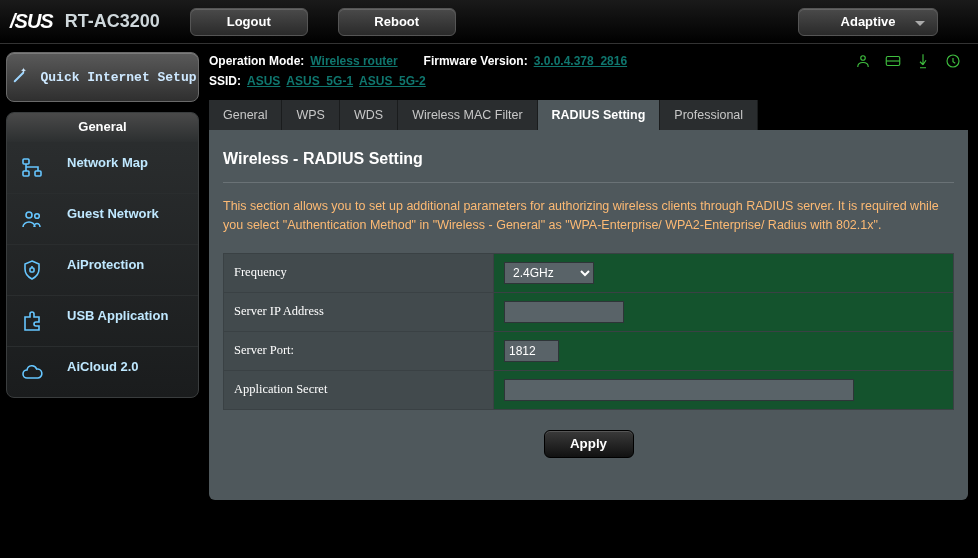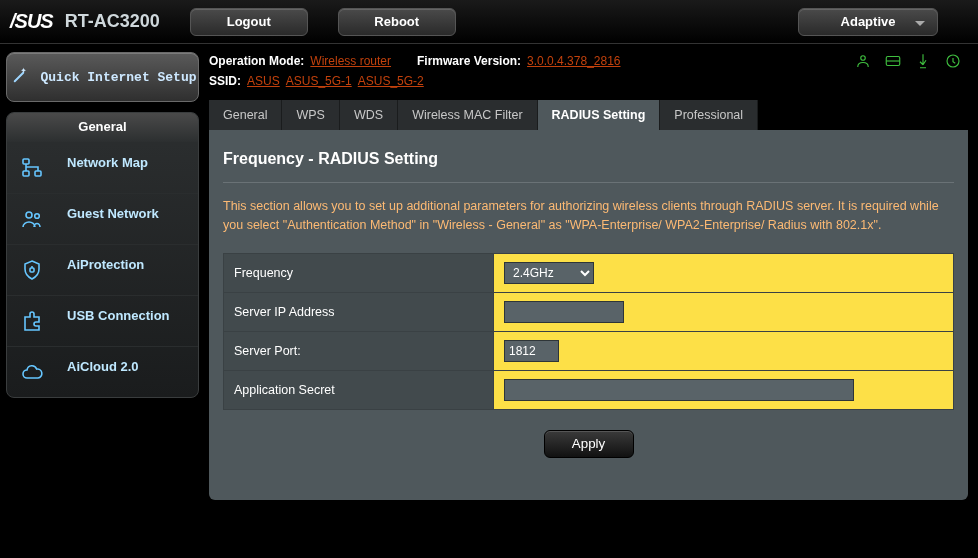--- a/index.html
+++ b/index.html
@@ -115,21 +115,21 @@
   right: -6px; top: 50%; transform: translateY(-50%);
   border-top: 20px solid transparent;
   border-bottom: 20px solid transparent;
   border-left: 12px solid #134a66;
 }
 .micon { width: 26px; height: 26px; display:flex; align-items:center; justify-content:center; }
 .micon svg { width: 24px; height: 24px; stroke:#66c6ff; fill:none; stroke-width:1.6; }
 .content { flex: 1; padding: 6px 10px 10px 4px; }
 .info-row { display: flex; align-items: center; gap: 6px; font-size: 12px; color:#d8d8d8; padding: 2px 0; }
 .info-label { color:#fff; font-weight: bold; }
-.info-link { color:#c2410c; font-weight: normal; text-decoration: underline; cursor:pointer; }
+.info-link { color:#0f766e; font-weight: bold; text-decoration: underline; cursor:pointer; }
 .status-icons { margin-left: auto; display:flex; gap:12px; padding-right:6px; }
 .sicon { width:18px; height:18px; }
 .sicon svg { width:18px; height:18px; stroke:#3fbf3f; fill:none; stroke-width:1.5; }
 .tabs { display:flex; margin-top:10px; gap:0; }
 .tab {
   padding: 8px 14px;
   background: #2a2d2f;
   color:#c8c8c8;
   font-size:12.5px;
   cursor:pointer;
@@ -138,36 +138,36 @@
 .tab.active { background: #4f585c; color:#fff; font-weight: bold; }
 .card {
   background: #4f585c;
   border-radius: 0 0 6px 6px;
   padding: 14px 14px 22px;
   min-height: 370px;
 }
 .card-title { font-size: 16px; font-weight: bold; color:#fff; padding: 6px 0 14px; border-bottom:1px solid #6a7276; }
 .card-desc { color:#fdba74; font-size: 12.5px; padding: 14px 0 18px; line-height: 1.5; }
 .form-table { width:100%; border-collapse: collapse; }
-.form-table td { border:1px solid #3a4144; background:#fde047; padding:8px 10px; font-size:12.5px; color:#fff; }
-.form-table td.lbl { width: 270px; background:#424a4d; }
+.form-table td { border:1px solid #3a4144; background:#14532d; padding:8px 10px; font-size:12.5px; color:#fff; }
+.form-table td.lbl { width: 270px; background:#424a4d;font-family:Liberation Serif, serif; }
 .sel, .txt {
   background:#596368; border:1px solid #2e3538; color:#fff;
   height:22px; font-size:12px; padding: 0 4px;
 }
 .sel { width: 90px; }
 .txt { width: 120px; }
 .txt.long { width: 350px; }
 .apply-row { text-align:center; padding-top: 20px; }
 .apply-btn {
   background: linear-gradient(#3a3a3a, #111);
   border:1px solid #000;
   border-radius:6px;
   color:#fff;
-  font-weight:normal;
+  font-weight:bold;
   width:90px; height:28px;
   cursor:pointer;
   box-shadow: inset 0 1px 0 rgba(255,255,255,.15);
 }
 </style>
 </head>
 <body>
 
 <div class="topbar">
   <span class="logo">/SUS</span>
@@ -221,21 +221,21 @@
         <span>AiProtection</span>
       </div>
 
 
       <div class="menu-item">
         <span class="micon">
           <svg viewBox="0 0 24 24">
               <path d="M5 8h5V5a2 2 0 114 0v3h5v5h-3a2 2 0 100 4h3v4H5z"></path>
             </svg>
         </span>
-        <span>USB Connection</span>
+        <span>USB Application</span>
       </div>
 
       <div class="menu-item">
         <span class="micon">
           <svg viewBox="0 0 24 24">
               <path d="M7 18a4 4 0 010-8 5 5 0 019.6-1A4 4 0 0118 18z"></path>
             </svg>
         </span>
         <span>AiCloud 2.0</span>
       </div>
@@ -278,21 +278,21 @@
     <div class="tabs">
       <div class="tab">General</div>
       <div class="tab">WPS</div>
       <div class="tab">WDS</div>
       <div class="tab">Wireless MAC Filter</div>
       <div class="tab active">RADIUS Setting</div>
       <div class="tab">Professional</div>
     </div>
 
     <div class="card">
-      <div class="card-title">Frequency - RADIUS Setting</div>
+      <div class="card-title">Wireless - RADIUS Setting</div>
       <div class="card-desc">This section allows you to set up additional parameters for authorizing wireless clients through RADIUS server. It is required while you select "Authentication Method" in "Wireless - General" as "WPA-Enterprise/ WPA2-Enterprise/ Radius with 802.1x".</div>
 
       <table class="form-table">
         <tbody>
             <tr>
           <td class="lbl">Frequency</td>
           <td>
             <select class="sel">
               <option>2.4GHz</option>
             </select>

